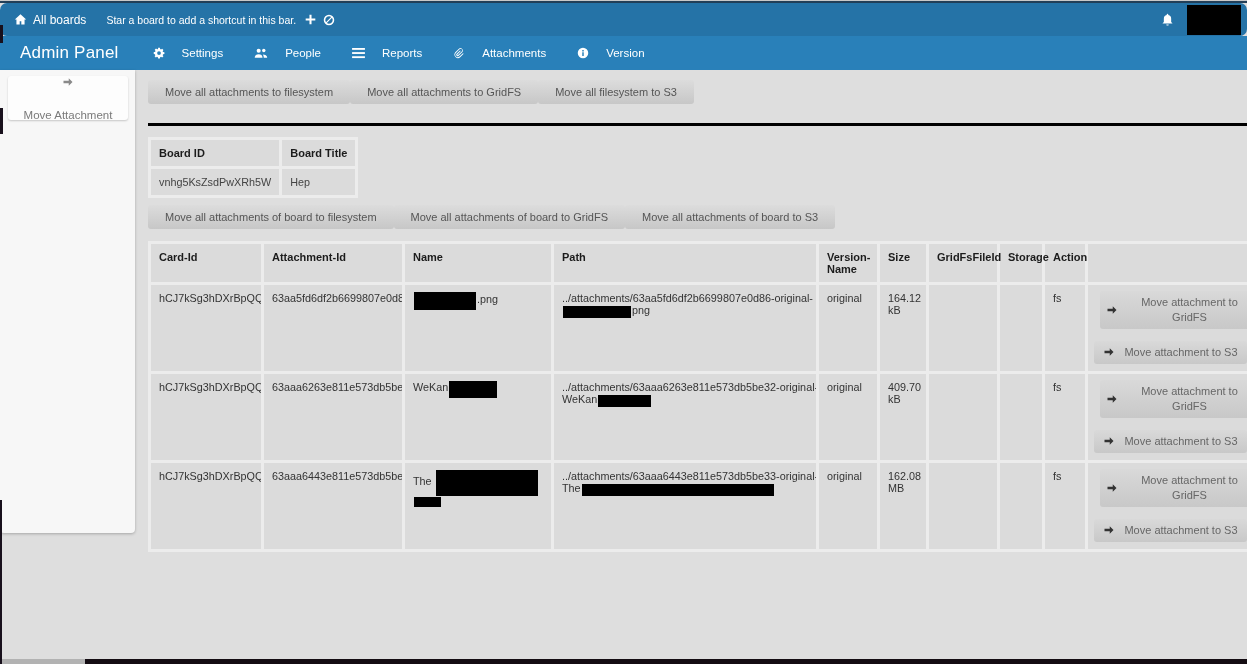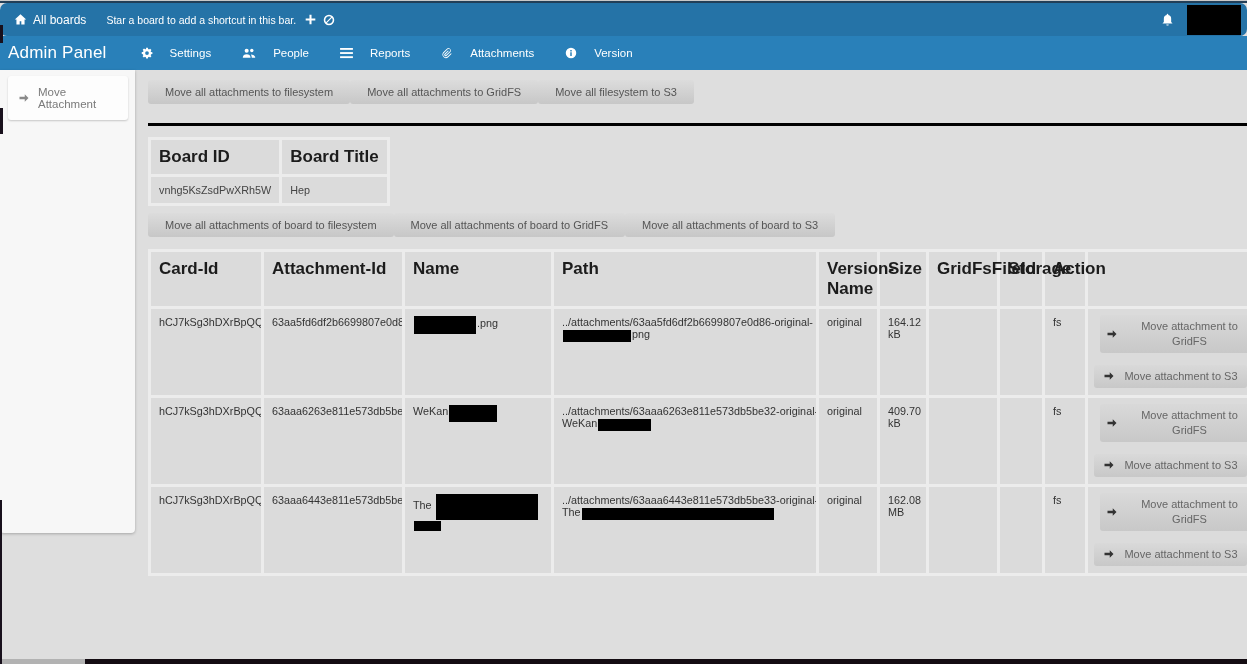--- a/index.html
+++ b/index.html
@@ -26,57 +26,57 @@
   .allboards { display:flex; align-items:center; gap:6px; cursor:pointer; }
   .hint { margin-left:20px; font-size:10.5px; }
   .hint-icons { display:flex; align-items:center; gap:7px; margin-left:9px; }
   .tb-right { margin-left:auto; display:flex; align-items:center; gap:13px; }
   .avatar-redacted { width:54px; height:30px; background:#000; }
   .icn { display:inline-flex; align-items:center; justify-content:center; line-height:0; }
 
   
   .adminbar {
     height:34px; background:#2980b9; color:#fff;
-    display:flex; align-items:center; padding-left:8px;
+    display:flex; align-items:center; padding-left:20px;
   }
   .admin-title { font-size:17px; margin-right:34px; letter-spacing:.2px; }
   .admin-nav { display:flex; align-items:center; }
   .nav-item { display:flex; align-items:center; gap:17px; font-size:11.5px; margin-right:31px; cursor:pointer; }
 
   
   .layout { position:relative; height:594px; }
   .sidebar {
     position:absolute; left:0; top:0; width:135px; height:463px;
     background:#f7f7f7; border-radius:0 0 4px 4px;
     box-shadow:0 1px 3px rgba(0,0,0,.25);
   }
   .side-item {
     margin:6px 7px 0 8px; height:44px; background:#fdfdfd; border-radius:3px;
     box-shadow:0 1px 2px rgba(0,0,0,.2);
-    display:flex; align-items:center; gap:8px; padding:0 10px;
-    font-size:11.5px; color:#7a7a7a; cursor:pointer;
+    display:flex; align-items:center; gap:21px; padding:0 10px;
+    font-size:11.5px; color:#7a7a7a; cursor:pointer;flex-direction:column;
   }
   .side-item .icn { color:#8a8a8a; }
 
   .main { margin-left:135px; padding:10px 0 0 13px; }
 
   .btn-row { display:flex; gap:0; }
   .btn {
     background:linear-gradient(#dcdcdc,#c7c7c7); border:0; border-radius:3px;
     padding:6px 17px; font-size:11px; color:#555;
     font-family:inherit; cursor:pointer; white-space:nowrap;
   }
   .black-hr { border:none; border-top:3px solid #000; margin:19px 0 11px 0; }
 
   table { border-collapse:separate; border-spacing:3px; background:#ececec; }
   th, td {
     background:#dbdbdb; text-align:left; vertical-align:top;
     padding:7px 8px; font-size:10.8px; color:#333;
   }
-  th { font-weight:bold; color:#1c1c1c; font-size:17px;margin-left:32px; }
+  th { font-weight:bold; color:#1c1c1c; font-size:11px;margin-left:32px; }
   .board-table { margin-bottom:7px; }
   .board-table th, .board-table td { white-space:nowrap; }
   .board-table td { color:#444; }
 
   .att-table { margin-top:12px; table-layout:fixed; width:1112px; }
   .att-table td { height:86px; overflow:hidden; }
   .att-table td.nowrap { white-space:nowrap; }
   .att-table td.path-cell { white-space:nowrap;margin-top:36px; }
   .redacted { display:inline-block; background:#000; vertical-align:middle; margin:0 1px -2px 1px; }
 

